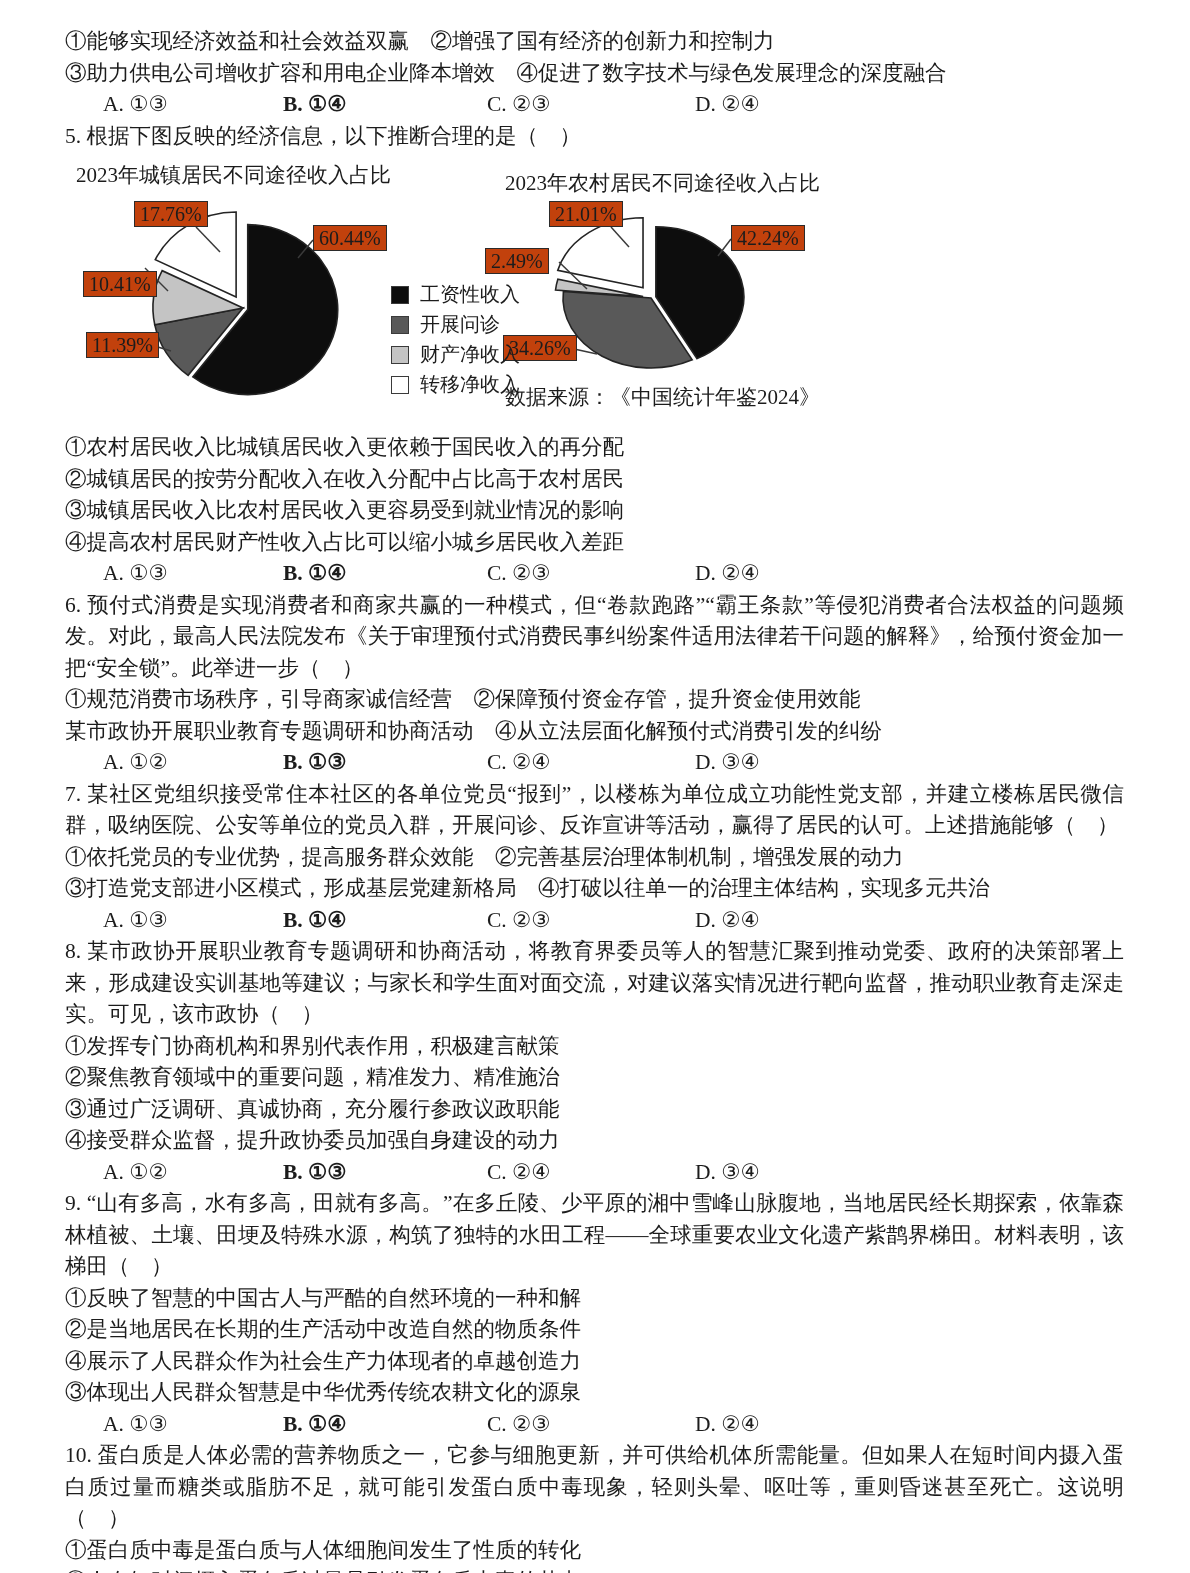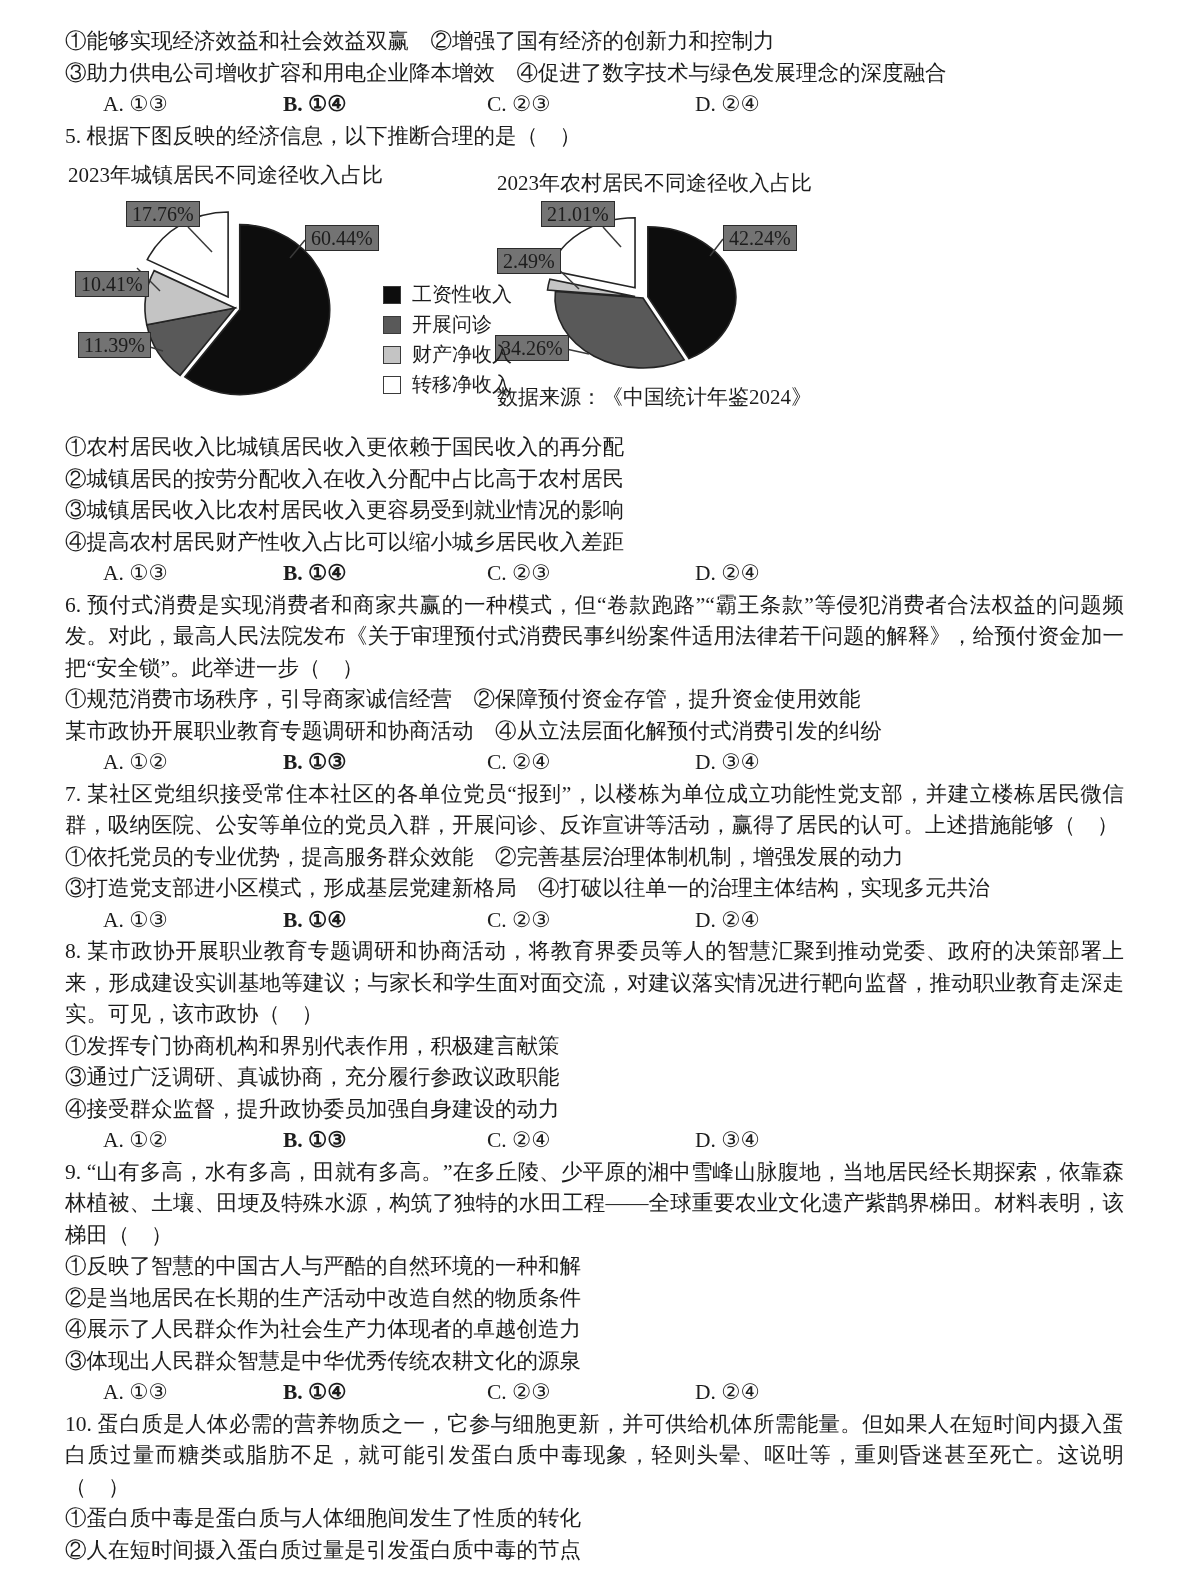--- a/index.html
+++ b/index.html
@@ -10,25 +10,25 @@
     font-family:"Liberation Serif","DejaVu Serif",serif;
     font-size:21.5px;line-height:31.5px;
   }
   p{margin:0;text-align:justify;}
   .answers{padding-left:38px;white-space:nowrap;}
   .answers span{display:inline-block;}
   .ans-a{width:180px;}
   .ans-b{width:204px;font-weight:bold;}
   .ans-c{width:208px;}
   
-  .figure{position:relative;width:1058px;height:272px;margin:6px 0 2px 0;}
+  .figure{position:relative;width:1058px;height:272px;margin:6px 0 2px 8px;}
   .fig-svg{position:absolute;left:0;top:0;}
   .pie-title{position:absolute;font-size:21px;white-space:nowrap;}
   .pie-label{
-    position:absolute;border:1.6px solid #2b2b2b;background:#737373;
+    position:absolute;border:1.6px solid #2b2b2b;background:#c2410c;
     font-size:20px;line-height:24px;padding:0 5px;white-space:nowrap;
   }
   .legend{position:absolute;left:318px;top:122px;}
   .legend-row{display:flex;align-items:center;height:30px;}
   .legend-swatch{width:16px;height:16px;border:1.6px solid #3a3a3a;margin-right:11px;flex:0 0 auto;}
   .legend-label{font-size:20px;white-space:nowrap;}
   .fig-source{position:absolute;left:432px;top:224px;font-size:21px;white-space:nowrap;}
 </style>
 </head>
 <body>
@@ -67,21 +67,21 @@
     <div class="pie-title" style="left:3px;top:2px;">2023年城镇居民不同途径收入占比</div>
     <div class="pie-title" style="left:432px;top:10px;">2023年农村居民不同途径收入占比</div>
 
     <div class="pie-label" style="left:61px;top:43px;">17.76%</div>
     <div class="pie-label" style="left:240px;top:67px;">60.44%</div>
     <div class="pie-label" style="left:10px;top:113px;">10.41%</div>
     <div class="pie-label" style="left:13px;top:174px;">11.39%</div>
 
     <div class="pie-label" style="left:476px;top:43px;">21.01%</div>
     <div class="pie-label" style="left:658px;top:67px;">42.24%</div>
-    <div class="pie-label" style="left:432px;top:90px;">2.49%</div>
+    <div class="pie-label" style="left:412px;top:90px;">2.49%</div>
     <div class="pie-label" style="left:430px;top:177px;">34.26%</div>
 
     <div class="legend">
       <div class="legend-row">
         <span class="legend-swatch" style="background: rgb(13, 13, 13);"></span>
         <span class="legend-label">工资性收入</span>
       </div>
       <div class="legend-row">
         <span class="legend-swatch" style="background: rgb(89, 89, 89);"></span>
         <span class="legend-label">开展问诊</span>
@@ -122,20 +122,21 @@
   <p>①依托党员的专业优势，提高服务群众效能　②完善基层治理体制机制，增强发展的动力</p>
   <p>③打造党支部进小区模式，形成基层党建新格局　④打破以往单一的治理主体结构，实现多元共治</p>
   <div class="answers">
     <span class="ans-a">A. ①③</span><span class="ans-b">B. ①④</span><span class="ans-c">C. ②③</span><span class="ans-d">D. ②④</span>
   </div>
 </div>
 
 <div>
   <p>8. 某市政协开展职业教育专题调研和协商活动，将教育界委员等人的智慧汇聚到推动党委、政府的决策部署上来，形成建设实训基地等建议；与家长和学生面对面交流，对建议落实情况进行靶向监督，推动职业教育走深走实。可见，该市政协（　）</p>
   <p>①发挥专门协商机构和界别代表作用，积极建言献策</p>
+  <p>②聚焦教育领域中的重要问题，精准发力、精准施治</p>
   <p>③通过广泛调研、真诚协商，充分履行参政议政职能</p>
   <p>④接受群众监督，提升政协委员加强自身建设的动力</p>
   <div class="answers">
     <span class="ans-a">A. ①②</span><span class="ans-b">B. ①③</span><span class="ans-c">C. ②④</span><span class="ans-d">D. ③④</span>
   </div>
 </div>
 
 <div>
   <p>9. “山有多高，水有多高，田就有多高。”在多丘陵、少平原的湘中雪峰山脉腹地，当地居民经长期探索，依靠森林植被、土壤、田埂及特殊水源，构筑了独特的水田工程——全球重要农业文化遗产紫鹊界梯田。材料表明，该梯田（　）</p>
   <p>①反映了智慧的中国古人与严酷的自然环境的一种和解</p>

